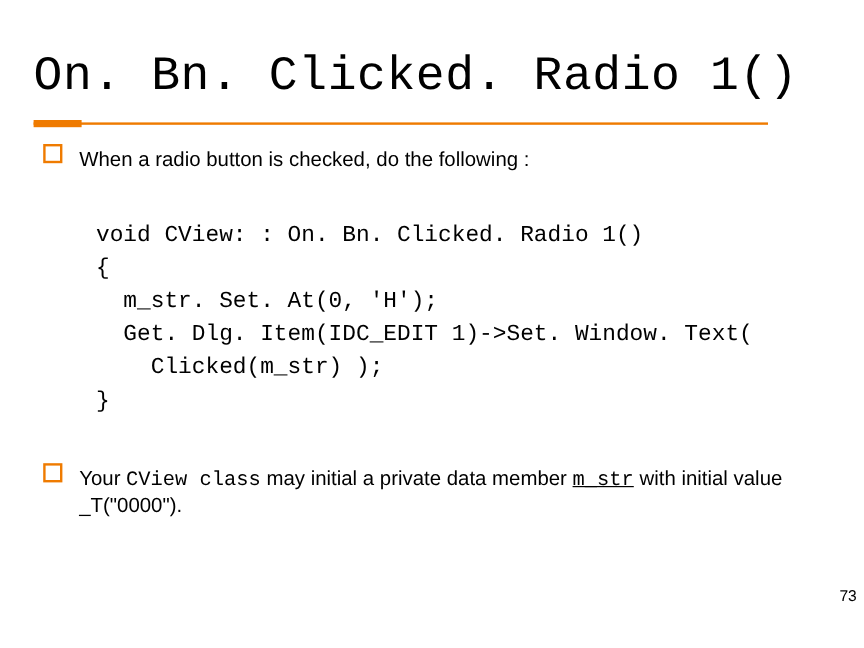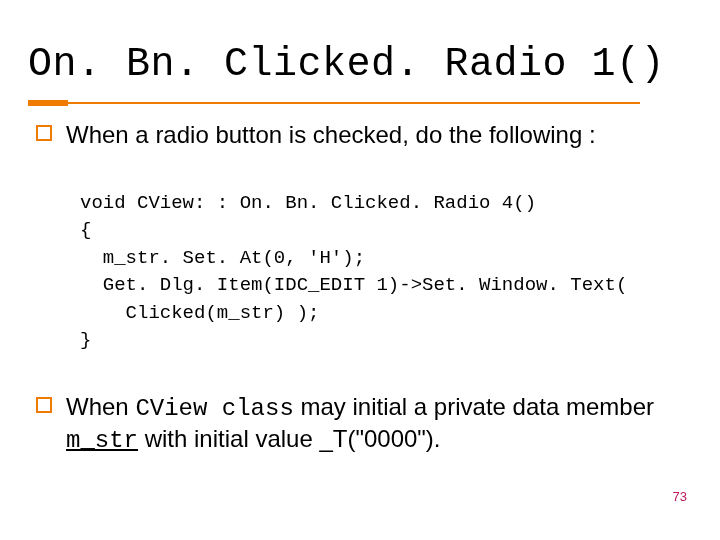--- a/index.html
+++ b/index.html
@@ -1,50 +1,50 @@
 <!DOCTYPE html>
 <html><head>
 <meta charset="utf-8">
 <style>
   html,body{margin:0;padding:0;width:720px;height:540px;background:#fff;font-family:Verdana,Geneva,sans-serif;color:#000;}
   .slide{position:relative;width:720px;height:520px;box-sizing:border-box;}
   .title{position:absolute;left:28px;top:42px;font-family:"Courier New",Courier,monospace;font-size:40px;letter-spacing:0.5px;color:#000;}
   .rule{position:absolute;left:28px;top:102px;width:612px;height:0;border-top:2px solid #ef7b00;}
   .accent{position:absolute;left:28px;top:100px;width:40px;height:0;border-top:6px solid #ef7b00;}
   .body{position:absolute;left:46px;top:120px;width:640px;}
-  .bullet{margin:0 0 12px 0;padding-left:20px;text-indent:-30px;font-size:24px;line-height:1.25;}
+  .bullet{margin:0 0 12px 0;padding-left:20px;text-indent:-30px;font-size:17px;line-height:1.25;}
   .bullet .sq{display:inline-block;width:12px;height:12px;border:2px solid #ef7b00;margin-right:14px;vertical-align:2px;background:#fff;}
   .code{margin:6px 0 10px 34px;font-family:"Courier New",Courier,monospace;font-size:19px;line-height:1.45;white-space:pre;}
-  .pagenum{position:absolute;right:33px;bottom:16px;font-size:13px;color:#be185d;font-family:Verdana,Geneva,sans-serif;}
+  .pagenum{position:absolute;right:6px;bottom:16px;font-size:13px;color:#000000;font-family:Verdana,Geneva,sans-serif;}
   .mono{font-family:"Courier New",Courier,monospace;text-decoration:underline;}
   .cview{font-family:Liberation Mono, monospace;}
 </style>
 </head>
 <body>
 
 <div class="slide">
   <div class="title">On. Bn. Clicked. Radio 1()</div>
   <div class="accent"></div>
   <div class="rule"></div>
 
   <div class="body">
 
     <p class="bullet">
       <span class="sq"></span><span>When a radio button is checked, do the following :</span>
     </p>
 
     <div class="code">
-<span>void CView: : On. Bn. Clicked. Radio 4()</span>
+<span>void CView: : On. Bn. Clicked. Radio 1()</span>
 <span>{</span>
 <span>  m_str. Set. At(0, 'H');</span>
 <span>  Get. Dlg. Item(IDC_EDIT 1)-&gt;Set. Window. Text(</span>
 <span>    Clicked(m_str) );</span>
 <span>}</span>
     </div>
 
     <p class="bullet">
-      <span class="sq"></span><span>When </span><span class="cview">CView class</span><span> may initial a private data member </span><span class="mono">m_str</span><span> with initial value _T("0000").</span>
+      <span class="sq"></span><span>Your </span><span class="cview">CView class</span><span> may initial a private data member </span><span class="mono">m_str</span><span> with initial value _T("0000").</span>
     </p>
 
   </div>
 
   <div class="pagenum">73</div>
 </div>
 
 </body></html>

